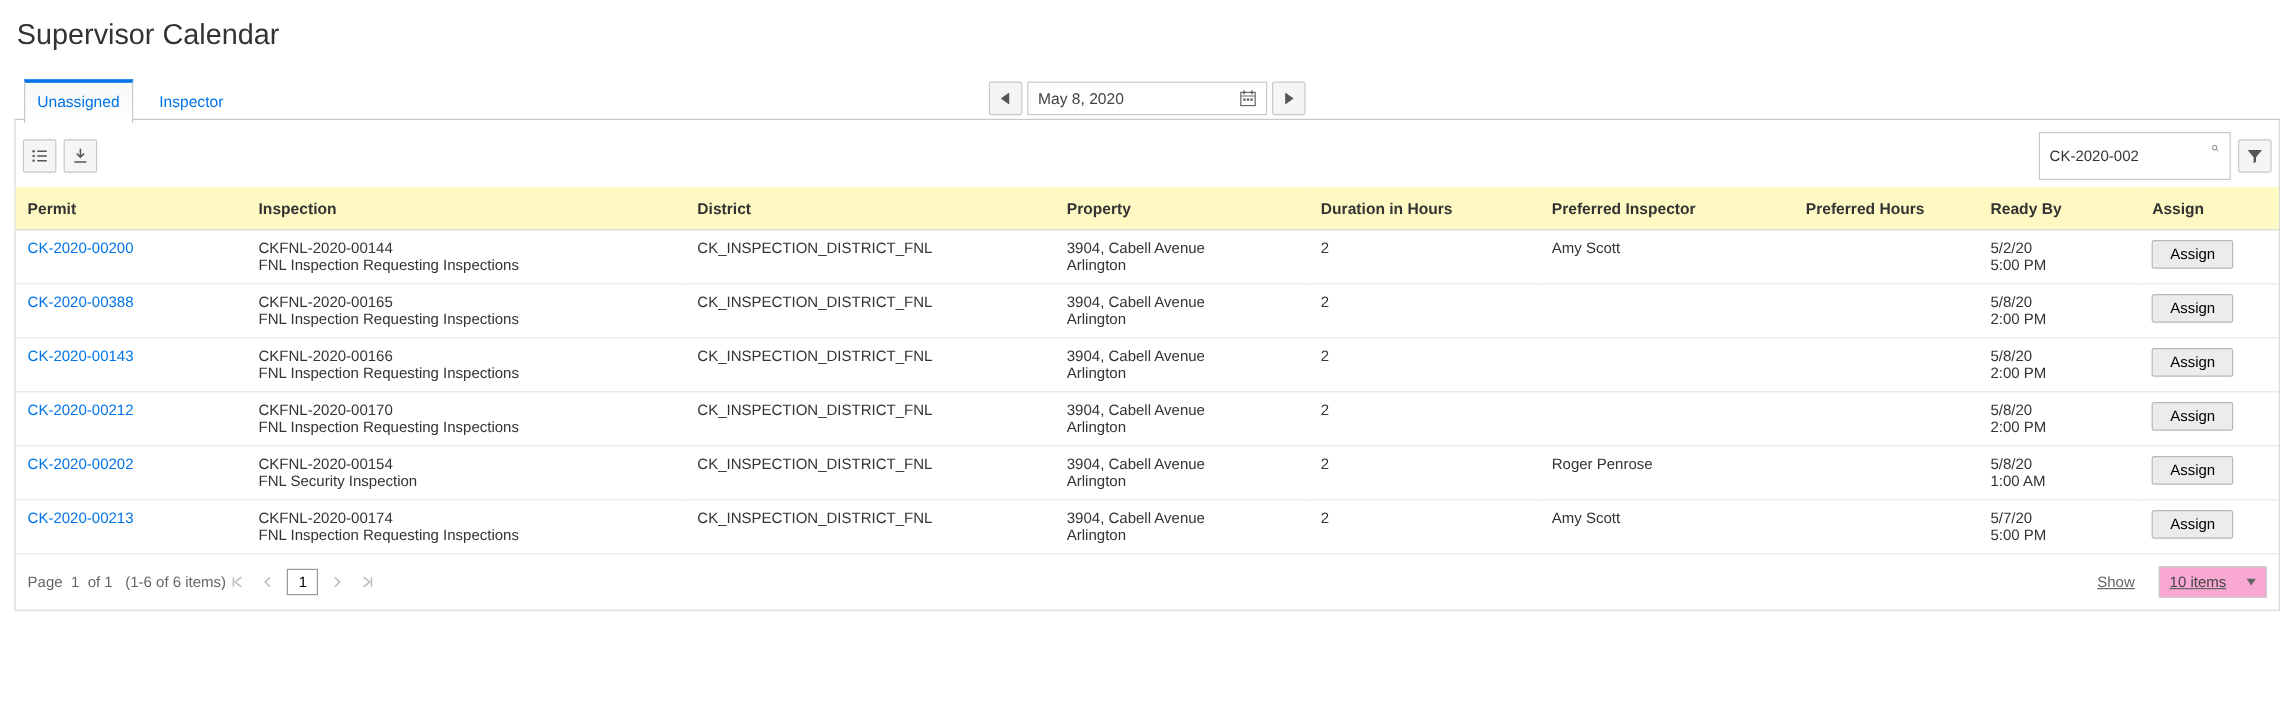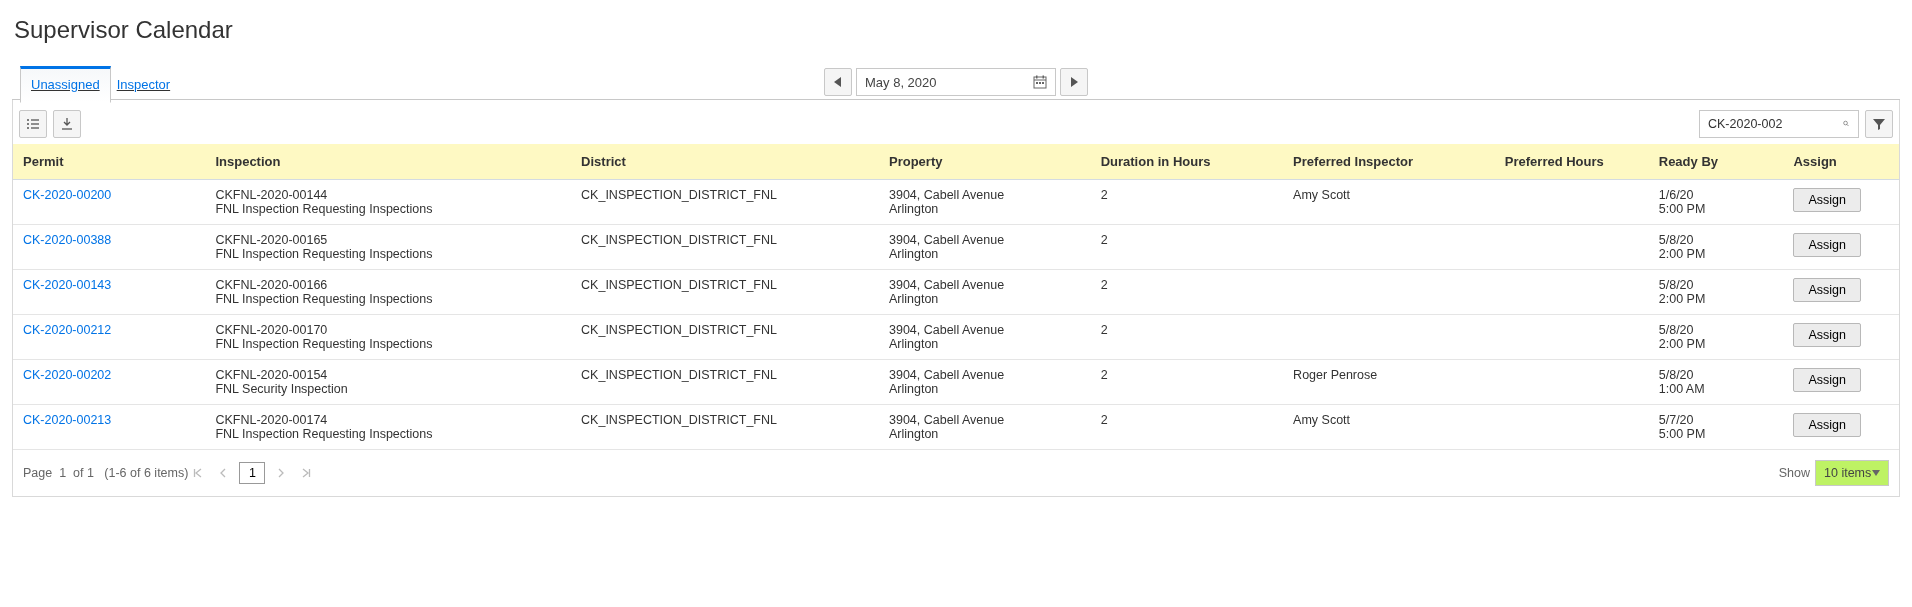--- a/index.html
+++ b/index.html
@@ -19,23 +19,22 @@
   }
   .topbar {
     display: flex;
     align-items: center;
     border-bottom: 1px solid #c8c8c8;
     position: relative;
     height: 34px;
   }
   .tabs {
     display: flex;
-    gap: 2px;
+    gap: 18px;
     padding-left: 8px;
-    text-decoration: underline;
   }
   .tab {
     padding: 8px 4px 10px;
     font-size: 13px;
     color: #0073e6;
     cursor: pointer;
     border-top: 3px solid transparent;
     position: relative;
     top: 1px;
   }
@@ -90,21 +89,21 @@
     display: flex;
     align-items: center;
     justify-content: space-between;
     padding: 10px 6px 6px;
   }
   .toolbar-left { display:flex; gap:6px; }
   .toolbar-right { display:flex; gap:6px; align-items:center; }
   .search-wrap {
     position: relative;
     width: 160px;
-    height: 28px;
+    height: 40px;
   }
   .search-input {
     width: 100%;
     height: 100%;
     border: 1px solid #c8c8c8;
     padding: 0 26px 0 8px;
     font-size: 12.5px;
     color: #333;
   }
   .search-icon-btn {
@@ -164,27 +163,27 @@
     color:#666;
   }
   .pager-left { display:flex; align-items:center; gap:1px; }
   .pager-ctrl { display:flex; align-items:center; gap:8px; color:#bbb; }
   .pager-ctrl .pg-btn { cursor:pointer; padding:0 4px; }
   .pg-input {
     width:26px; height:22px; text-align:center;
     border:1px solid #999;
     font-size:12.5px;
   }
-  .pager-right { display:flex; align-items:center; gap:5px; }
+  .pager-right { display:flex; align-items:center; gap:20px;text-decoration:underline; }
   .dropdown {
-    width:74px; height:26px;
+    width:90px; height:26px;
     border:1px solid #c8c8c8;
     display:flex; align-items:center; justify-content:space-between;
     padding:0 8px; font-size:12.5px; color:#444;
-    cursor:pointer; background:#bef264;
+    cursor:pointer; background:#f9a8d4;
   }
   svg { display:block; }
   .col-permit{width:10%;} .col-insp{width:19%;} .col-dist{width:16%;}
   .col-prop{width:11%;} .col-dur{width:10%;} .col-pi{width:11%;}
   .col-pt{width:8%;} .col-rb{width:7%;} .col-asn{width:6%;}
 </style>
 </head>
 <body>
 
 <h1 class="page-title">Supervisor Calendar</h1>
@@ -294,21 +293,21 @@
           </td>
           <td>CK_INSPECTION_DISTRICT_FNL</td>
           <td>
             <div>3904, Cabell Avenue</div>
             <div>Arlington</div>
           </td>
           <td>2</td>
           <td>Amy Scott</td>
           <td></td>
           <td>
-            <div>1/6/20</div>
+            <div>5/2/20</div>
             <div>5:00 PM</div>
           </td>
           <td><button class="assign-btn">Assign</button></td>
         </tr>
         <tr>
           <td><a class="permit-link">CK-2020-00388</a></td>
           <td>
             <div class="insp-sub">CKFNL-2020-00165</div>
             <div class="insp-sub">FNL Inspection Requesting Inspections</div>
           </td>

